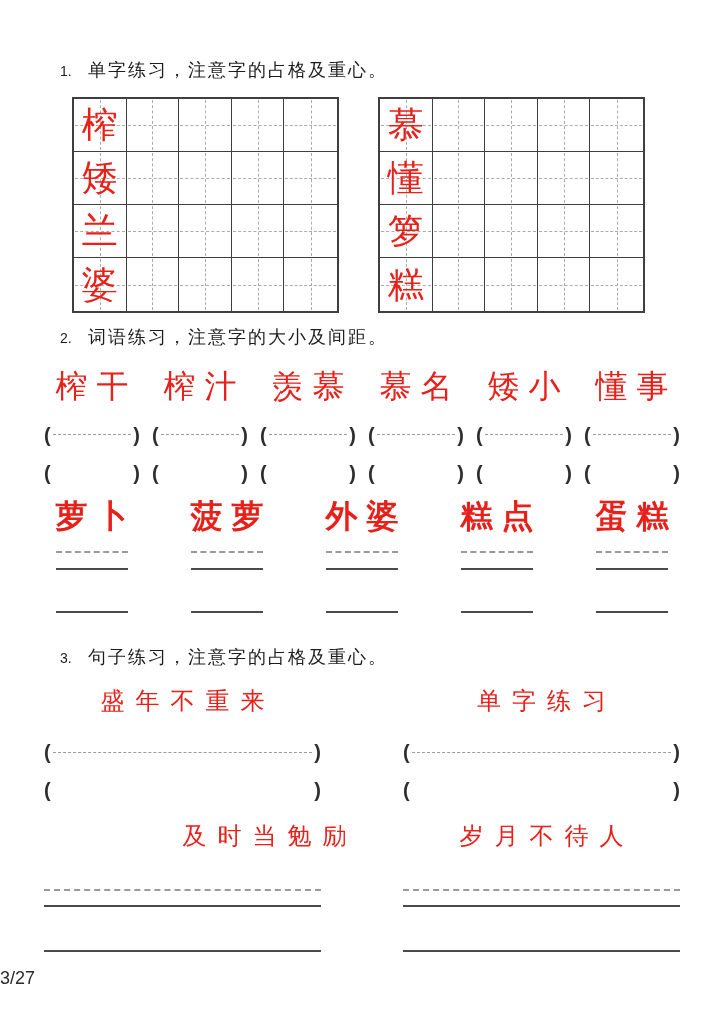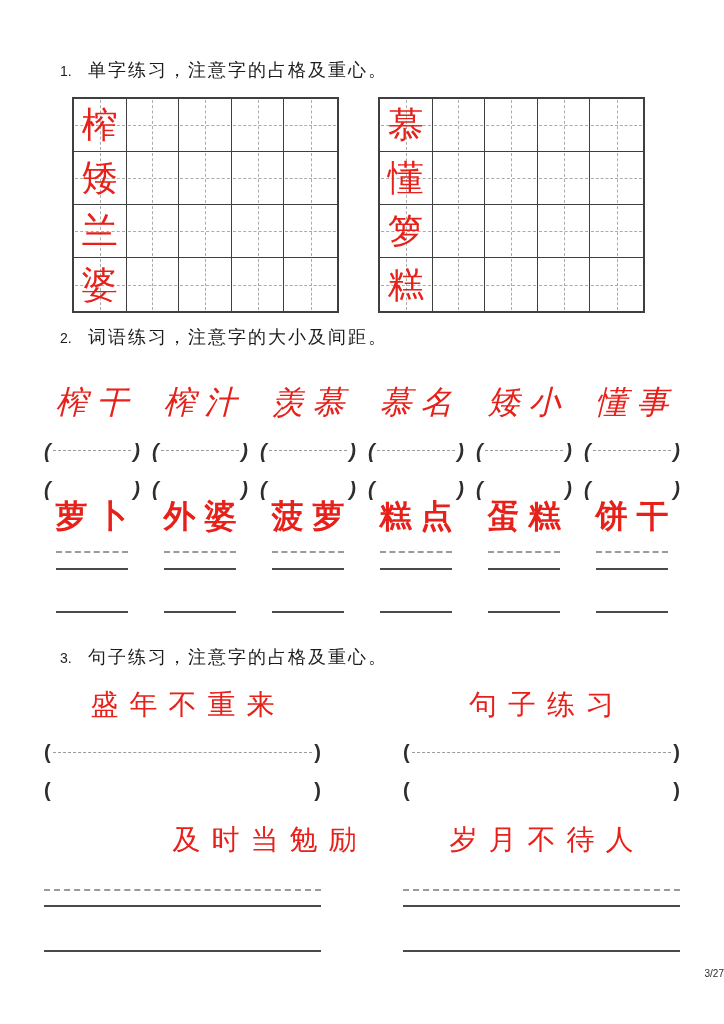--- a/index.html
+++ b/index.html
@@ -42,27 +42,27 @@
   .paren-row .mid { flex:1; margin:0 2px; }
   .paren-row.dashed .mid { border-top:1.5px dashed #9c9c9c; }
   .line { width:72px; }
   .line.dash  { border-top:2px dashed #9a9a9a; margin-top:12px; }
   .line.solid { border-top:2.5px solid #4a4a4a; margin-top:15px; }
   .line.solid.second { margin-top:41px; }
 
   
   .cols2 { left:44px; width:636px; display:flex; justify-content:space-between; }
   .scol { width:277px; display:flex; flex-direction:column; align-items:center; }
-  .sentence { font-size:28px; letter-spacing:11px; margin-right:-11px; color:var(--red); white-space:nowrap; line-height:1.4; }
+  .sentence { font-size:24px; letter-spacing:11px; margin-right:-11px; color:var(--red); white-space:nowrap; line-height:1.4; }
   .longline { width:100%; }
   .longline.dash  { border-top:2px dashed #9a9a9a; }
   .longline.solid { border-top:2.5px solid #4a4a4a; }
 
-  .page-num { left:0; width:724px; text-align:right; font-family:"Liberation Sans", sans-serif;
-              font-size:10px; color:#2b2b2b; }
+  .page-num { left:0; width:724px; text-align:left; font-family:"Liberation Sans", sans-serif;
+              font-size:18px; color:#2b2b2b; }
 </style>
 </head>
 <body style="--red: #e8201a;">
 
 <div class="abs heading" style="top:58px; left:58px;">
   <span class="num">1.</span>
   <span>单字练习，注意字的占格及重心。</span>
 </div>
 
 <div class="abs grid" style="top:97px; left:72px;">
@@ -124,21 +124,21 @@
     <div class="cell"></div>
     <div class="cell"></div>
     <div class="cell"></div>
   </div>
 
 <div class="abs heading" style="top:325px; left:58px;">
   <span class="num">2.</span>
   <span>词语练习，注意字的大小及间距。</span>
 </div>
 
-<div class="abs cols6" style="top:380px;font-style:italic;">
+<div class="abs cols6" style="top:364px;">
   <div class="wcol">
     <div class="word">榨干</div>
     <div class="paren-row dashed">
         <span class="pglyph">(</span>
         <span class="mid"></span>
         <span class="pglyph">)</span>
       </div>
     <div class="paren-row">
         <span class="pglyph">(</span>
         <span class="mid"></span>
@@ -213,62 +213,56 @@
 </div>
 
 <div class="abs cols6" style="top:494px;font-weight:bold;">
   <div class="wcol">
     <div class="word">萝卜</div>
     <div class="line dash"></div>
     <div class="line solid"></div>
     <div class="line solid second"></div>
   </div>
   <div class="wcol">
+    <div class="word">菠萝</div>
+    <div class="line dash"></div>
+    <div class="line solid"></div>
+    <div class="line solid second"></div>
+  </div>
+  <div class="wcol">
     <div class="word">外婆</div>
     <div class="line dash"></div>
     <div class="line solid"></div>
     <div class="line solid second"></div>
   </div>
   <div class="wcol">
-    <div class="word">菠萝</div>
-    <div class="line dash"></div>
-    <div class="line solid"></div>
-    <div class="line solid second"></div>
-  </div>
-  <div class="wcol">
     <div class="word">糕点</div>
     <div class="line dash"></div>
     <div class="line solid"></div>
     <div class="line solid second"></div>
   </div>
   <div class="wcol">
     <div class="word">蛋糕</div>
-    <div class="line dash"></div>
-    <div class="line solid"></div>
-    <div class="line solid second"></div>
-  </div>
-  <div class="wcol">
-    <div class="word">饼干</div>
     <div class="line dash"></div>
     <div class="line solid"></div>
     <div class="line solid second"></div>
   </div>
 </div>
 
 <div class="abs heading" style="top:645px; left:58px;">
   <span class="num">3.</span>
   <span>句子练习，注意字的占格及重心。</span>
 </div>
 
 <div class="abs cols2" style="top:685px;">
   <div class="scol">
     <div class="sentence">盛年不重来</div>
   </div>
   <div class="scol">
-    <div class="sentence">句子练习</div>
+    <div class="sentence">单字练习</div>
   </div>
 </div>
 
 <div class="abs cols2" style="top:740px;">
   <div class="scol">
     <div class="paren-row dashed" style="margin-top:0;">
         <span class="pglyph">(</span>
         <span class="mid"></span>
         <span class="pglyph">)</span>
       </div>

